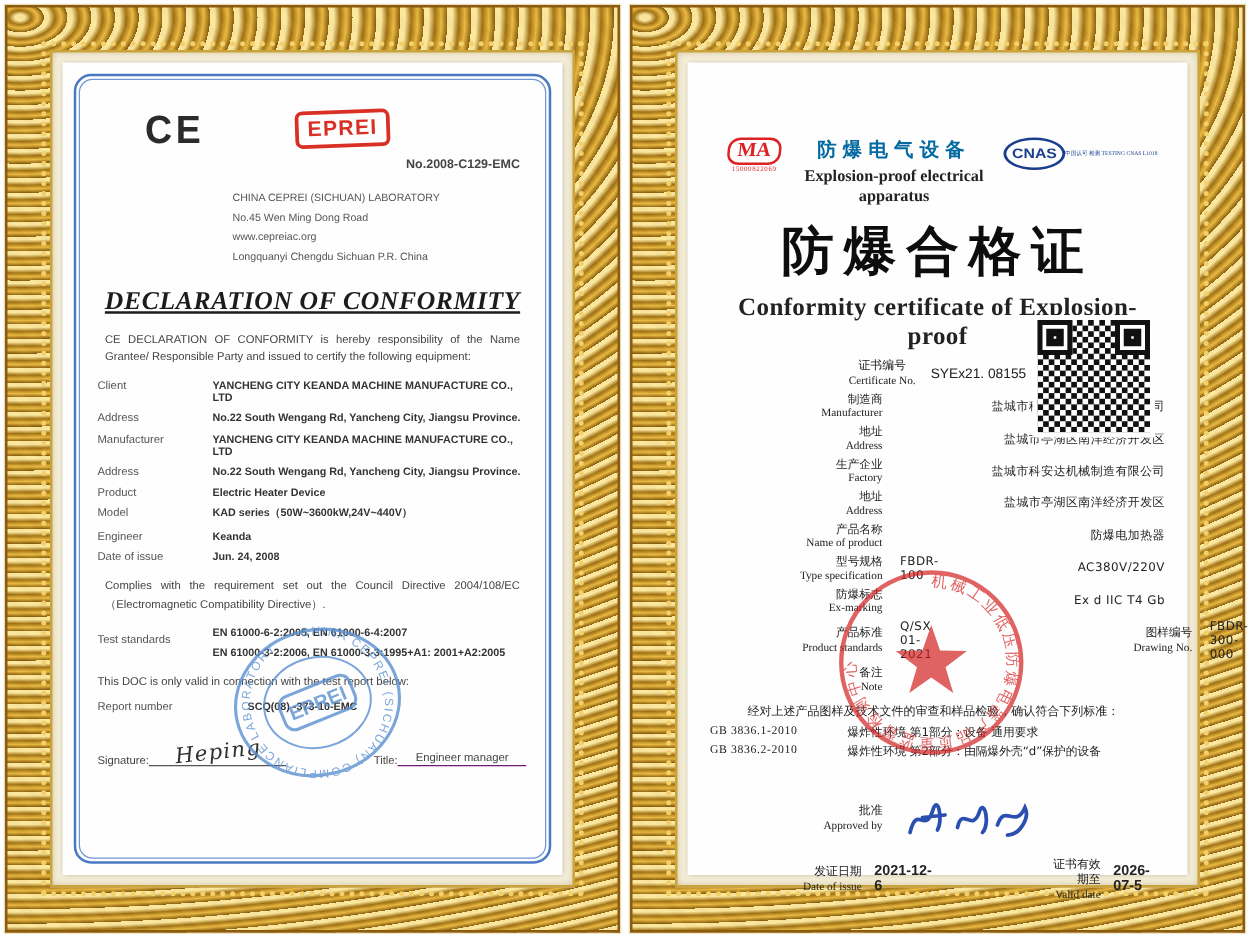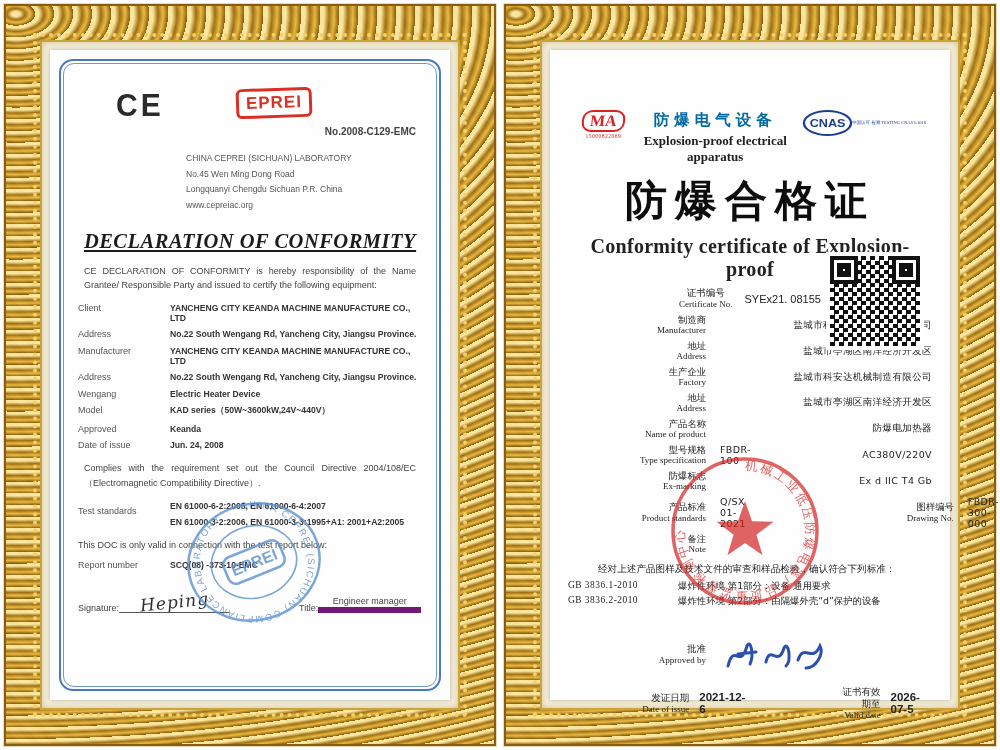--- a/index.html
+++ b/index.html
@@ -29,25 +29,25 @@
   .lintro{margin:12px 6px 0 6px;font-size:9px;line-height:1.55;color:#444;text-align:justify;}
   .lfields{margin-top:10px;}
   .lrow{display:flex;margin-top:6.5px;}
   .llab{width:92px;color:#555;flex-shrink:0;}
   .lval{font-weight:700;color:#333;font-size:8.6px;}
   .lcomplies{margin:11px 6px 0 6px;font-size:9px;line-height:1.6;color:#444;text-align:justify;}
   .ltests{display:flex;margin-top:8px;}
   .ltests .llab{padding-top:8px;}
   .ltests .tvals div{font-weight:700;font-size:8.6px;line-height:1.9;}
   .ldoc{margin-top:9px;color:#444;}
-  .lreport{display:flex;margin-top:10px;}
+  .lreport{display:flex;margin-top:10px;gap:28px;}
   .lsig{display:flex;align-items:flex-end;margin-top:22px;font-size:9px;color:#444;}
   .handwrite{font-family:"DejaVu Serif",serif;font-style:italic;font-size:17px;color:#2f2f2f;transform:rotate(-6deg);letter-spacing:1px;padding:0 10px;}
   .sigline{border-bottom:1px solid #555;min-width:110px;display:inline-flex;justify-content:center;}
-  .titline{border-bottom:6px solid #701a75;min-width:95px;display:inline-block;text-align:center;font-size:9px;padding:0 4px 1px;}
+  .titline{border-bottom:1px solid #701a75;min-width:95px;display:inline-block;text-align:center;font-size:9px;padding:0 4px 1px;}
   .lstampwrap{position:absolute;left:96px;bottom:42px;opacity:.9;}
 
   
   .rcontent{position:absolute;inset:14px 18px;font-family:"Liberation Serif",serif;color:#222;font-size:9.5px;}
   .rhead{display:flex;align-items:flex-start;margin-top:46px;}
   .cma{margin-left:14px;text-align:center;color:#d22;flex-shrink:0;}
   .cmabox{border:2.5px solid #d22;border-radius:10px 10px 10px 10px/9px 9px 9px 9px;font-weight:800;font-size:16px;padding:0 6px;display:inline-block;transform:skewX(-6deg);}
   .cmanum{font-size:5.5px;letter-spacing:.5px;margin-top:1px;}
   .rheadmid{flex:1;text-align:center;}
   .hcn{font-size:15.5px;font-weight:700;letter-spacing:5px;color:#0369a1;font-family:"DejaVu Sans",sans-serif;}
@@ -102,22 +102,22 @@
 
         <div class="lhead">
           <span class="cemark">CE</span>
           <span class="eprebox">EPREI</span>
         </div>
         <div class="lcertno">No.2008-C129-EMC</div>
 
         <div class="lab">
           <div>CHINA CEPREI (SICHUAN) LABORATORY</div>
           <div>No.45 Wen Ming Dong Road</div>
+          <div>www.cepreiac.org</div>
           <div>Longquanyi Chengdu Sichuan P.R. China</div>
-          <div>www.cepreiac.org</div>
         </div>
 
         <div class="ltitle">DECLARATION OF CONFORMITY</div>
         <div class="lintro">CE DECLARATION OF CONFORMITY is hereby responsibility of the Name Grantee/ Responsible Party and issued to certify the following equipment:</div>
 
         <div class="lfields">
           <div class="lrow">
               <span class="llab">Client</span>
               <span class="lval">YANCHENG CITY KEANDA MACHINE MANUFACTURE CO., LTD</span>
             </div>
@@ -127,29 +127,29 @@
             </div>
           <div class="lrow">
               <span class="llab">Manufacturer</span>
               <span class="lval">YANCHENG CITY KEANDA MACHINE MANUFACTURE CO., LTD</span>
             </div>
           <div class="lrow">
               <span class="llab">Address</span>
               <span class="lval">No.22 South Wengang Rd, Yancheng City, Jiangsu Province.</span>
             </div>
           <div class="lrow">
-              <span class="llab">Wengang</span>
+              <span class="llab">Product</span>
               <span class="lval">Electric Heater Device</span>
             </div>
           <div class="lrow">
               <span class="llab">Model</span>
               <span class="lval">KAD series（50W~3600kW,24V~440V）</span>
             </div>
           <div class="lrow">
-              <span class="llab">Approved</span>
+              <span class="llab">Engineer</span>
               <span class="lval">Keanda</span>
             </div>
           <div class="lrow">
               <span class="llab">Date of issue</span>
               <span class="lval">Jun. 24, 2008</span>
             </div>
         </div>
 
         <div class="lcomplies">Complies with the requirement set out the Council Directive 2004/108/EC（Electromagnetic Compatibility Directive）.</div>
 

